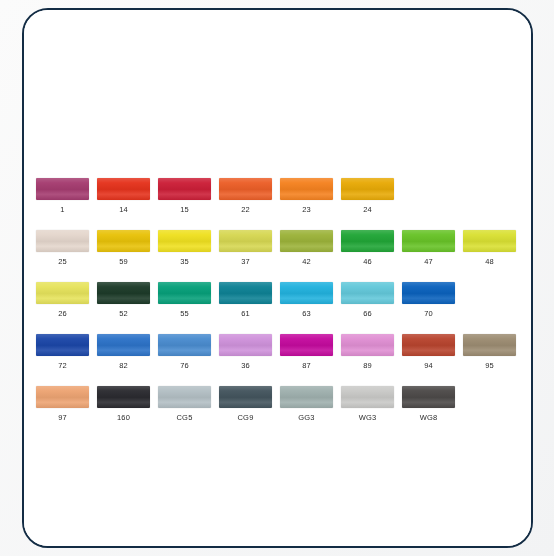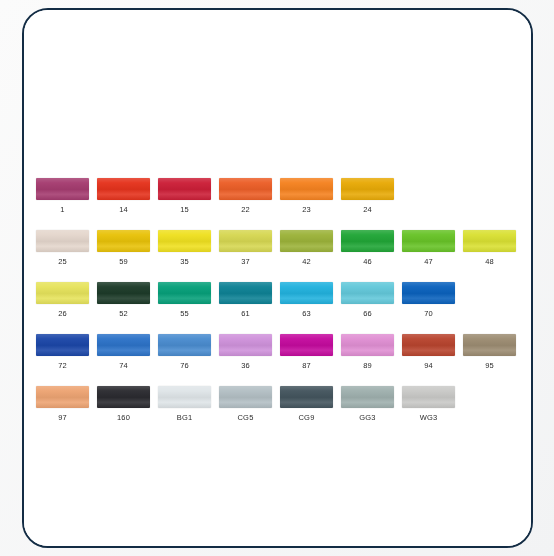--- a/index.html
+++ b/index.html
@@ -193,21 +193,21 @@
               <div class="swatch-label">70</div>
             </div>
           </div>
           <div class="swatch-row">
             <div class="swatch-cell">
               <div class="swatch-chip" style="background-color: rgb(28, 71, 168);"></div>
               <div class="swatch-label">72</div>
             </div>
             <div class="swatch-cell">
               <div class="swatch-chip" style="background-color: rgb(45, 115, 200);"></div>
-              <div class="swatch-label">74</div>
+              <div class="swatch-label">82</div>
             </div>
             <div class="swatch-cell">
               <div class="swatch-chip" style="background-color: rgb(74, 140, 207);"></div>
               <div class="swatch-label">76</div>
             </div>
             <div class="swatch-cell">
               <div class="swatch-chip" style="background-color: rgb(207, 146, 219);"></div>
               <div class="swatch-label">36</div>
             </div>
             <div class="swatch-cell">
@@ -230,37 +230,37 @@
           <div class="swatch-row">
             <div class="swatch-cell">
               <div class="swatch-chip" style="background-color: rgb(237, 164, 115);"></div>
               <div class="swatch-label">97</div>
             </div>
             <div class="swatch-cell">
               <div class="swatch-chip" style="background-color: rgb(43, 43, 48);"></div>
               <div class="swatch-label">160</div>
             </div>
             <div class="swatch-cell">
-              <div class="swatch-chip" style="background-color: rgb(223, 229, 232);"></div>
-              <div class="swatch-label">BG1</div>
-            </div>
-            <div class="swatch-cell">
               <div class="swatch-chip" style="background-color: rgb(179, 191, 196);"></div>
               <div class="swatch-label">CG5</div>
             </div>
             <div class="swatch-cell">
               <div class="swatch-chip" style="background-color: rgb(68, 85, 94);"></div>
               <div class="swatch-label">CG9</div>
             </div>
             <div class="swatch-cell">
               <div class="swatch-chip" style="background-color: rgb(159, 176, 174);"></div>
               <div class="swatch-label">GG3</div>
             </div>
             <div class="swatch-cell">
               <div class="swatch-chip" style="background-color: rgb(201, 201, 199);"></div>
               <div class="swatch-label">WG3</div>
+            </div>
+            <div class="swatch-cell">
+              <div class="swatch-chip" style="background-color: rgb(77, 74, 73);"></div>
+              <div class="swatch-label">WG8</div>
             </div>
           </div>
         </div>
 
     </div>
   </div>
 </div>
 
 </body></html>

